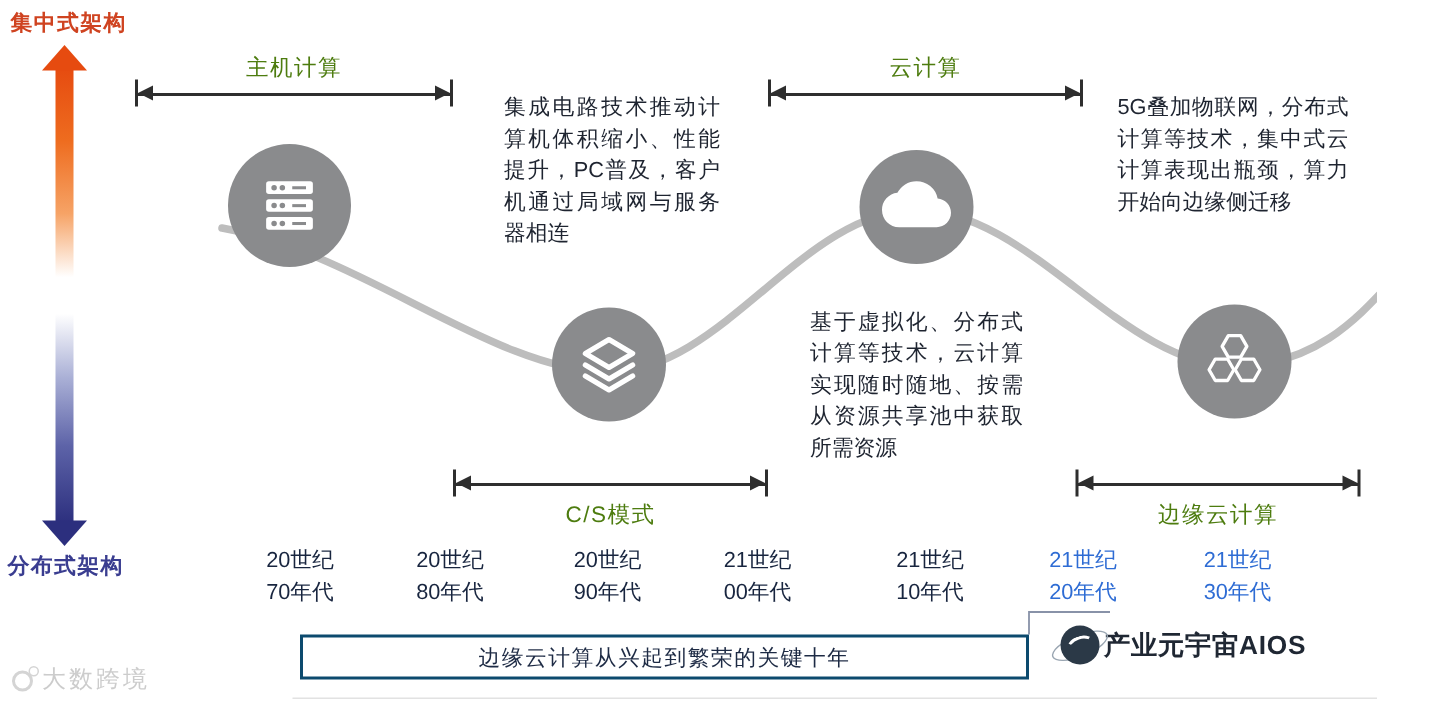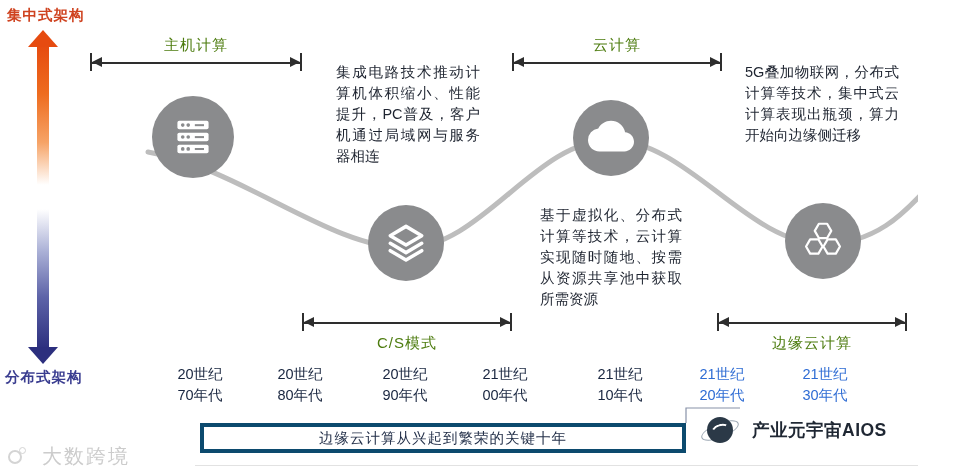--- a/index.html
+++ b/index.html
@@ -69,34 +69,34 @@
   
   .decade { position:absolute; z-index:3; top:364px; width:92px; text-align:center;
     font-size:14.5px; line-height:21px; color:#18253f; }
   .decade.hl { color:#2e6cd4; }
   #decade-0 { left:154px; } #decade-1 { left:254px; } #decade-2 { left:359px; }
   #decade-3 { left:459px; } #decade-4 { left:574px; } #decade-5 { left:676px; }
   #decade-6 { left:779px; }
 
   
   .key-note { position:absolute; left:200px; top:423px; width:486px; height:30px; z-index:3;
-    border:4px solid #0c4a6e; background:#ffffff; display:flex; align-items:center; justify-content:center;
+    border:2px solid #0c4a6e; background:#ffffff; display:flex; align-items:center; justify-content:center;
     font-size:14.5px; color:#1d2a44; letter-spacing:1px; }
 
   .divider { position:absolute; left:195px; right:0; top:465px; height:1px; background:#e2e2e2; z-index:2; }
 
   
-  .wm { position:absolute; left:8px; top:443px; z-index:3; display:flex; align-items:center; gap:20px;
-    color:#cccccc; font-size:20px; letter-spacing:2px; }
+  .wm { position:absolute; left:8px; top:443px; z-index:3; display:flex; align-items:center; gap:6px;
+    color:#cccccc; font-size:16px; letter-spacing:2px; }
   .wm-ring { width:14px; height:14px; border:2px solid #d4d4d4; border-radius:50%; position:relative; }
   .wm-ring::after { content:""; position:absolute; right:-6px; top:-5px; width:5px; height:5px;
     border:1.5px solid #d4d4d4; border-radius:50%; }
 
   
-  .brand { position:absolute; left:704px; top:415px; z-index:4; display:flex; align-items:center; gap:16px; }
+  .brand { position:absolute; left:704px; top:415px; z-index:4; display:flex; align-items:center; gap:0; }
   .brand-mark { position:relative; width:32px; height:30px; }
   .brand-orbit { position:absolute; left:-4px; top:8px; width:40px; height:15px;
     border:1.5px solid #9aa6b2; border-radius:50%; transform:rotate(-22deg); }
   .brand-circle { position:absolute; left:3px; top:2px; width:26px; height:26px;
     background:#2b3947; border-radius:50%; }
   .brand-circle::after { content:""; position:absolute; left:4px; top:7px; width:16px; height:11px;
     border:2px solid transparent; border-top-color:#ffffff; border-radius:50%; transform:rotate(-18deg); }
   .brand-text { font-size:17.5px; font-weight:bold; color:#1f2733; letter-spacing:0.5px; }
 </style>
 </head>

